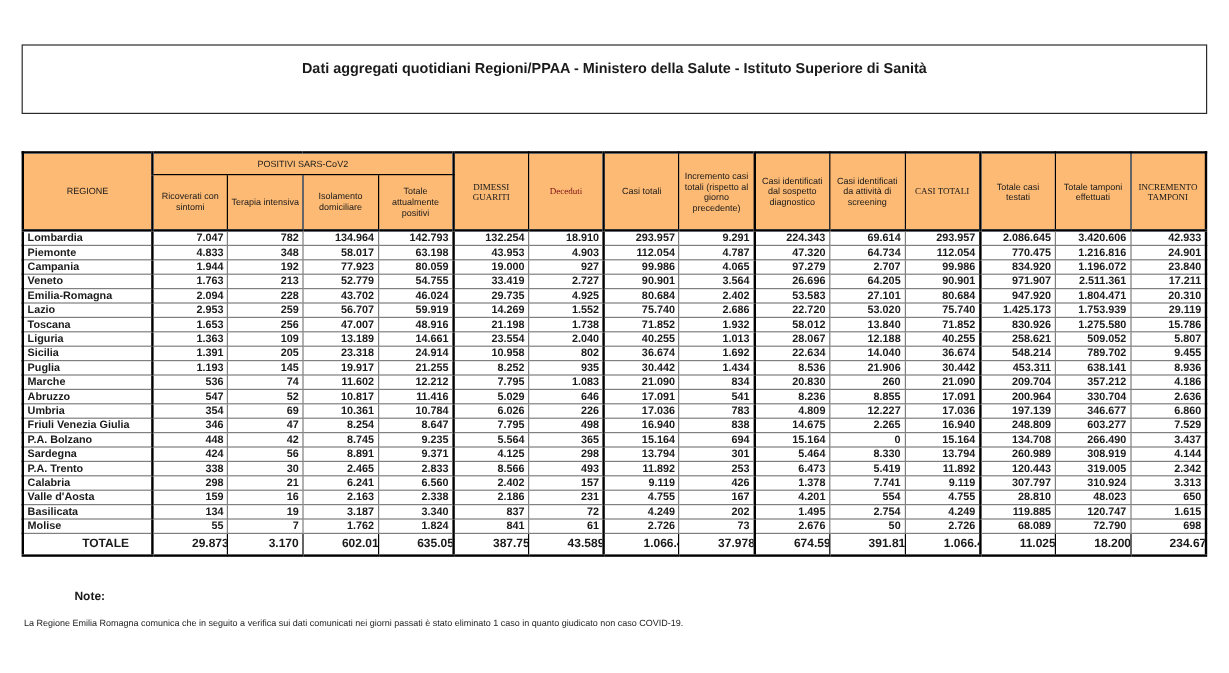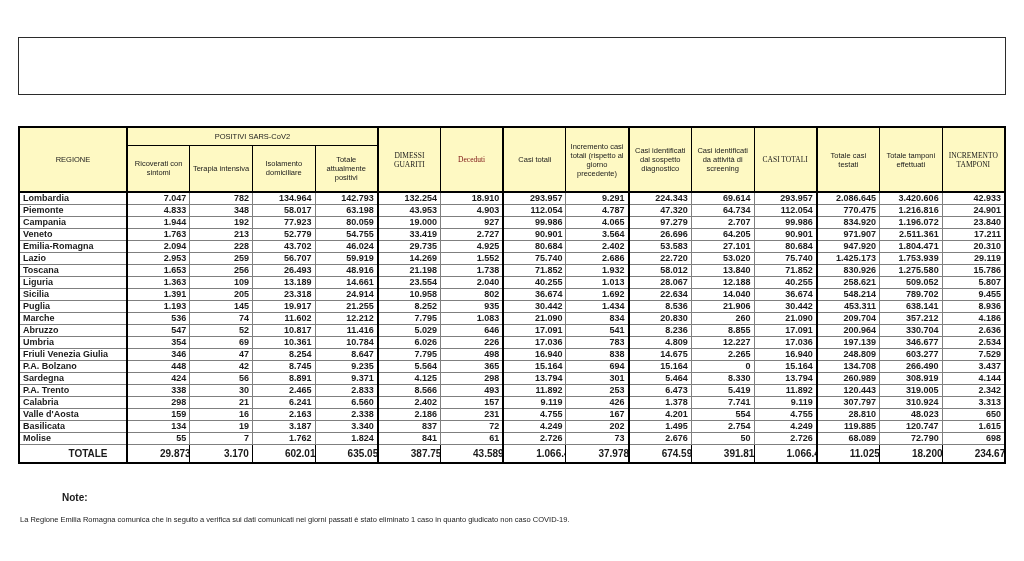--- a/index.html
+++ b/index.html
@@ -21,21 +21,21 @@
   .title-box .l2{margin-top:12px;}
 
   table.tbl{
     position:absolute;left:18px;top:126px;width:988px;
     border-collapse:collapse;table-layout:fixed;
     border:2px solid var(--border-thick);
   }
   .tbl th,.tbl td{overflow:hidden;vertical-align:middle;padding:0 2px;}
   .tbl thead th{
     border:1px solid #000;font-weight:normal;font-size:7.5px;line-height:1.2;
-    text-align:center;background:#fef9c3;
+    text-align:center;background:#fdba74;
   }
   th.regione{background:var(--header-gray);font-size:9px;font-weight:bold;margin-left:20px;}
   th.group{font-size:10px;font-weight:bold;height:18px;}
   th.sub{height:47px;}
   th.bold{font-weight:bold;font-size:8px;font-family:Liberation Serif, serif;}
   .c-green{background:var(--green);}
   th.c-red{color:var(--red-text);}
   .c-red{background:var(--red);}
   .c-orange{background:var(--orange);}
   .c-yellow{background:var(--yellow);}
@@ -59,20 +59,21 @@
   }
   .tbl tbody tr.total td.region{text-align:center;}
 
   .note-label{position:absolute;left:20px;top:492px;font-size:10px;font-weight:bold;padding-left:42px;}
   .note-text{position:absolute;left:20px;top:515px;font-size:7.5px;color:#222;}
 </style>
 </head>
 <body>
 
 <div class="title-box">
+  <div class="l2">Dati aggregati quotidiani Regioni/PPAA - Ministero della Salute - Istituto Superiore di Sanità</div>
 </div>
 
 <table class="tbl">
   <colgroup>
     <col style="width:108px">
     <col>
       <col>
       <col>
       <col>
       <col>
@@ -208,21 +209,21 @@
         <td class="num">53.020</td>
         <td class="num">75.740</td>
         <td class="num thick-l">1.425.173</td>
         <td class="num">1.753.939</td>
         <td class="num">29.119</td>
       </tr>
       <tr>
         <td class="region">Toscana</td>
         <td class="num thick-l">1.653</td>
         <td class="num">256</td>
-        <td class="num">26.493</td>
+        <td class="num">47.007</td>
         <td class="num">48.916</td>
         <td class="num thick-l">21.198</td>
         <td class="num">1.738</td>
         <td class="num thick-l">71.852</td>
         <td class="num">1.932</td>
         <td class="num thick-l">58.012</td>
         <td class="num">13.840</td>
         <td class="num">71.852</td>
         <td class="num thick-l">830.926</td>
         <td class="num">1.275.580</td>
@@ -321,21 +322,21 @@
         <td class="num">10.784</td>
         <td class="num thick-l">6.026</td>
         <td class="num">226</td>
         <td class="num thick-l">17.036</td>
         <td class="num">783</td>
         <td class="num thick-l">4.809</td>
         <td class="num">12.227</td>
         <td class="num">17.036</td>
         <td class="num thick-l">197.139</td>
         <td class="num">346.677</td>
-        <td class="num">2.534</td>
+        <td class="num">6.860</td>
       </tr>
       <tr>
         <td class="region">Friuli Venezia Giulia</td>
         <td class="num thick-l">346</td>
         <td class="num">47</td>
         <td class="num">8.254</td>
         <td class="num">8.647</td>
         <td class="num thick-l">7.795</td>
         <td class="num">498</td>
         <td class="num thick-l">16.940</td>

